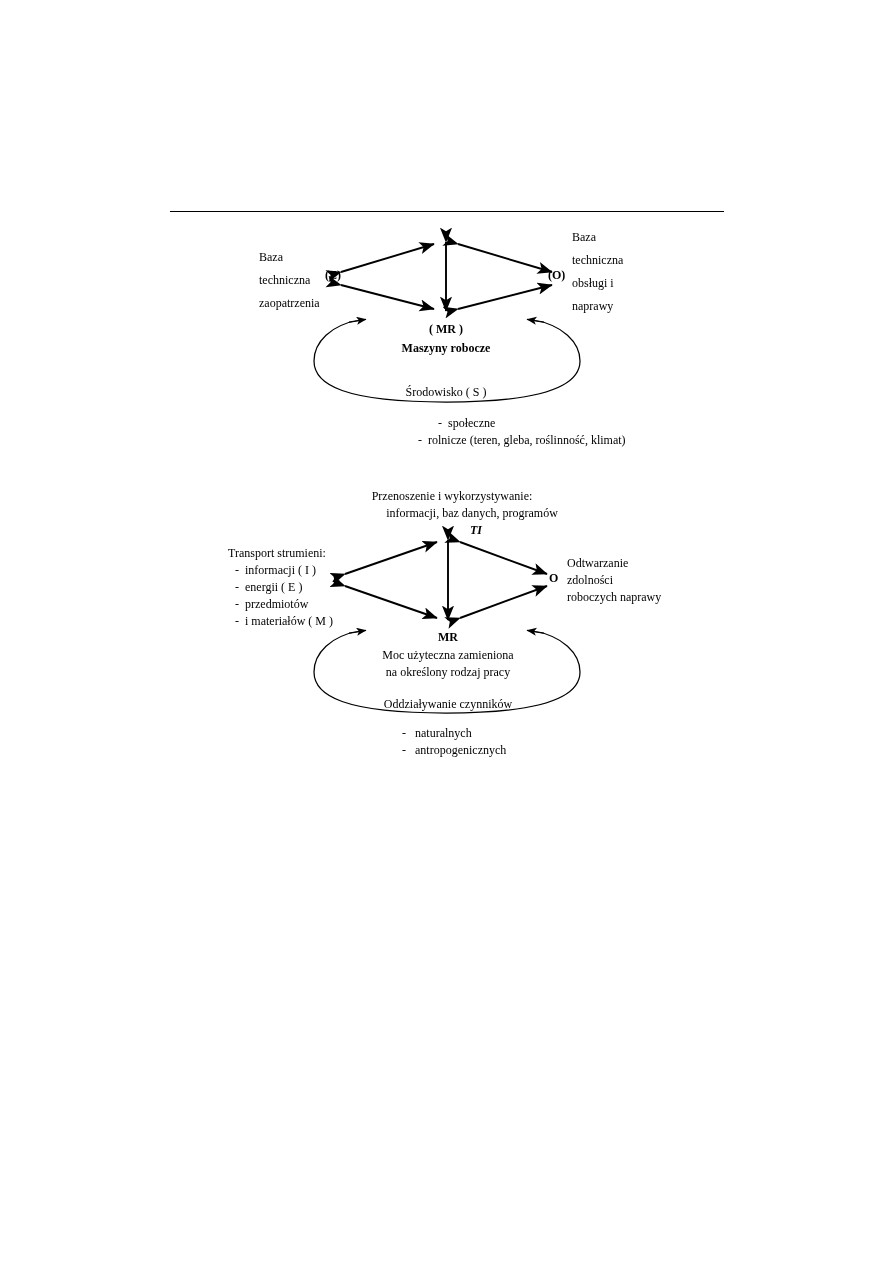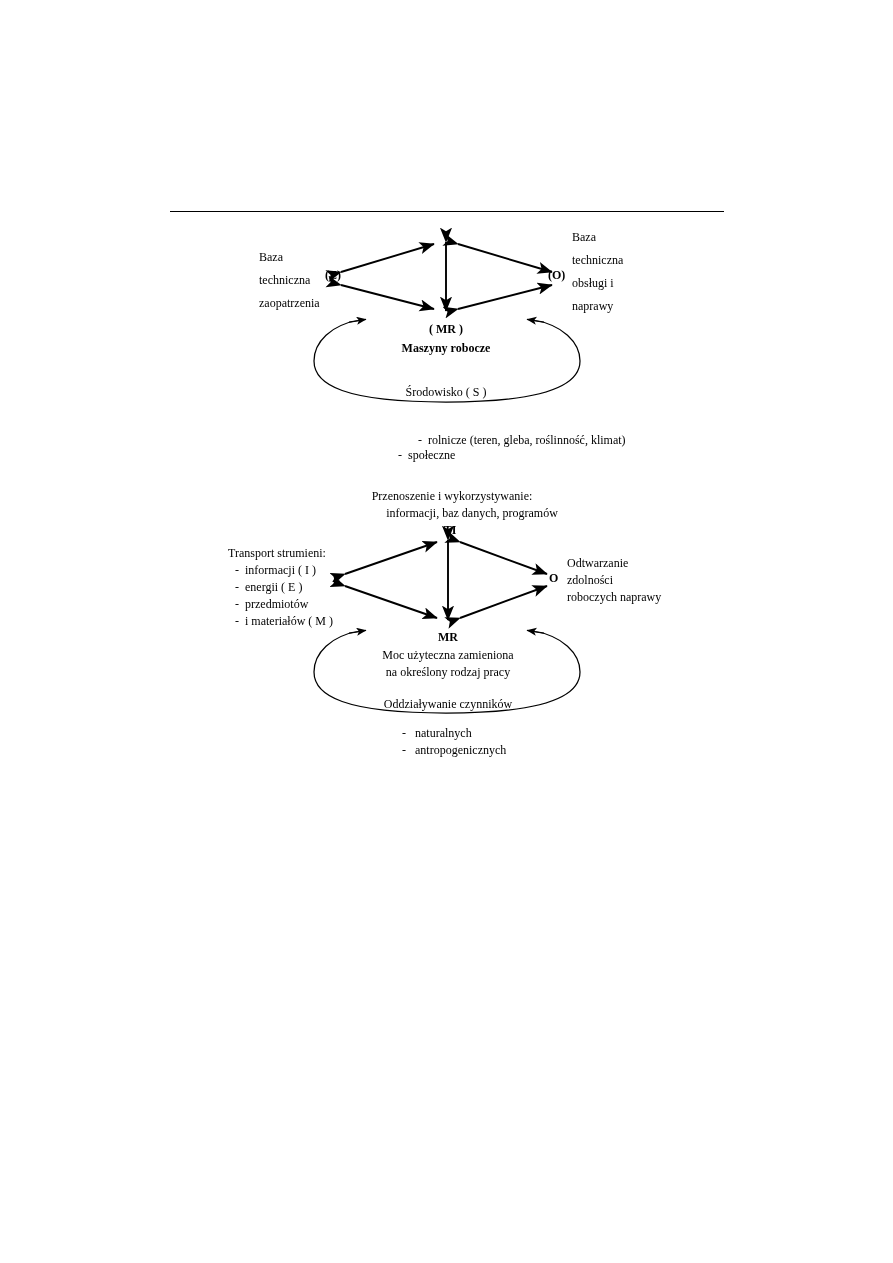--- a/index.html
+++ b/index.html
@@ -98,21 +98,21 @@
     <div class="txt t-13" style="left:572px; top:6px;">Baza</div>
     <div class="txt t-13" style="left:572px; top:29px;">techniczna</div>
     <div class="txt t-13" style="left:572px; top:52px;text-align:center;">obsługi i</div>
     <div class="txt t-13" style="left:572px; top:75px;">naprawy</div>
 
     <div class="txt t-13 bold center" style="left:446px; top:98px;">( MR )</div>
     <div class="txt t-13 center" style="left:446px; top:117px;font-weight:bold;">Maszyny robocze</div>
 
     <div class="txt t-13 center" style="left:446px; top:161px;">Środowisko ( S )</div>
 
-    <div class="txt t-13" style="left:398px; top:192px;margin-top:32px;">-  społeczne</div>
+    <div class="txt t-13" style="left:438px; top:192px;">-  społeczne</div>
     <div class="txt t-13" style="left:418px; top:209px;">-  rolnicze (teren, gleba, roślinność, klimat)</div>
   </div>
 
   <div class="figure" id="figure-2">
 
     <svg class="diagram-svg" width="893" height="285" viewBox="0 0 893 285">
       <defs>
         <marker id="ah2" markerWidth="9" markerHeight="9" refX="7.6" refY="3.2" orient="auto" markerUnits="strokeWidth">
           <path d="M0,0 L8,3.2 L0,6.4 L1.9,3.2 z" fill="#000"></path>
         </marker>
@@ -131,21 +131,21 @@
                  C 547,228 580,211 580,187 C 580,169 563,150 531,146"></path>
       </g>
       <g stroke="#000" stroke-width="1.25" fill="none" marker-end="url(#ah2)">
         <path d="M 349,148 L 366,145.3"></path>
         <path d="M 544,148 L 527,145.3"></path>
       </g>
     </svg>
 
     <div class="txt t-13 center" style="left:452px; top:5px;">Przenoszenie i wykorzystywanie:</div>
     <div class="txt t-13 center" style="left:452px; top:22px;margin-left:20px;">informacji, baz danych, programów</div>
-    <div class="txt t-13 bold center" style="left:450px; top:39px;">TI</div>
+    <div class="txt t-13 bold center" style="left:476px; top:39px;font-style:italic;">TI</div>
 
     <div class="txt t-13" style="left:228px; top:62px;">Transport strumieni:</div>
     <div class="txt t-13" style="left:235px; top:79px;">-  informacji ( I )</div>
     <div class="txt t-13" style="left:235px; top:96px;">-  energii ( E )</div>
     <div class="txt t-13" style="left:235px; top:113px;">-  przedmiotów</div>
     <div class="txt t-13" style="left:235px; top:130px;">-  i materiałów ( M )</div>
 
     <div class="txt t-13 bold" style="left:332px; top:87px;">Z</div>
 
     <div class="txt t-13 bold" style="left:549px; top:87px;">O</div>

